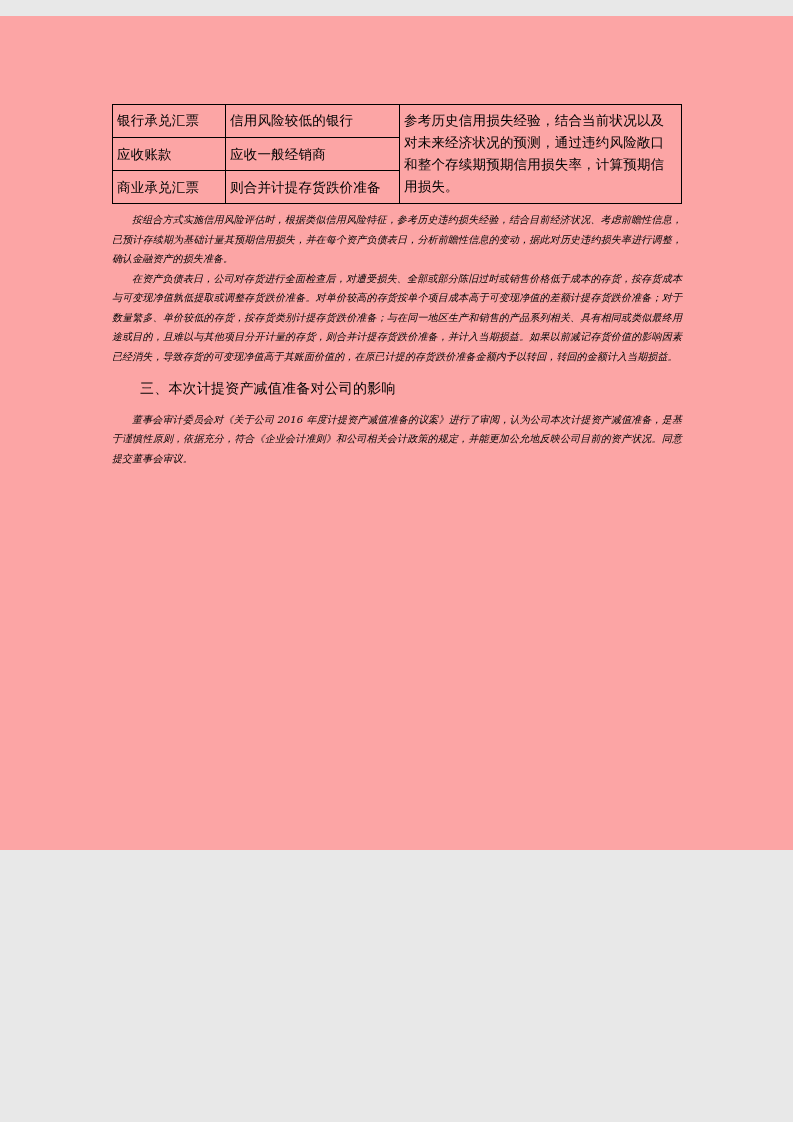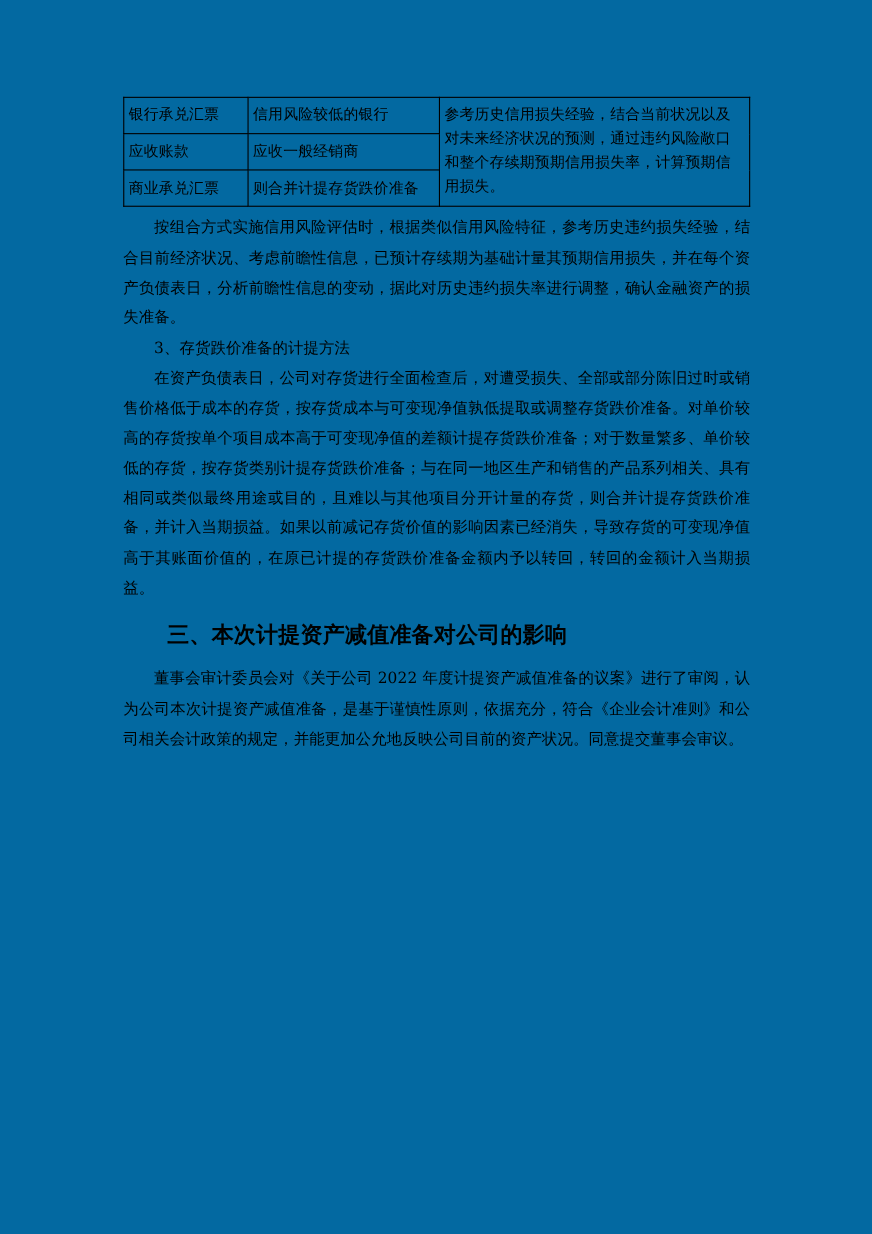--- a/index.html
+++ b/index.html
@@ -3,23 +3,23 @@
 <meta charset="utf-8">
 <style>
   html, body {
     margin: 0;
     padding: 0;
     background: #e8e8e8;
   }
   .page {
     position: relative;
     width: 793px;
-    height: 1122px;
-    background: #0369a1;
-    margin: 0 auto;
+    height: 834px;
+    background: #fca5a5;
+    margin: 16px auto;
     box-sizing: border-box;
     font-family: "DejaVu Serif", "Liberation Serif", serif;
     color: #000000;
     overflow: hidden;
   }
   .content {
     position: absolute;
     left: 112px;
     top: 88px;
     width: 570px;
@@ -38,34 +38,35 @@
     vertical-align: middle;
     letter-spacing: 0.2px;
   }
   table.risk-table td.c1 { width: 104px; }
   table.risk-table td.c2 { width: 165px; }
   table.risk-table td.c3 {
     vertical-align: middle;
     line-height: 1.62;
   }
   p.body {
-    font-size: 14px;
+    font-size: 10px;
     line-height: 1.95;
     margin: 0;
     text-align: justify;
     text-justify: inter-ideograph;
     text-indent: 2em;
     letter-spacing: 0.1px;
+    font-style: italic;
   }
   p.heading {
-    font-size: 20px;
+    font-size: 14px;
     line-height: 1.95;
     margin: 9px 0 0 0;
     text-indent: 2em;
-    font-weight: bold;
+    font-weight: normal;
     letter-spacing: 0.2px;
   }
   p.spaced-top {
     margin-top: 7px;
   }
 </style>
 </head>
 <body>
 
 <div class="page">
@@ -83,22 +84,21 @@
           <td class="c2">应收一般经销商</td>
         </tr>
         <tr>
           <td class="c1">商业承兑汇票</td>
           <td class="c2">则合并计提存货跌价准备</td>
         </tr>
       </tbody>
     </table>
 
     <p class="body">按组合方式实施信用风险评估时，根据类似信用风险特征，参考历史违约损失经验，结合目前经济状况、考虑前瞻性信息，已预计存续期为基础计量其预期信用损失，并在每个资产负债表日，分析前瞻性信息的变动，据此对历史违约损失率进行调整，确认金融资产的损失准备。</p>
-    <p class="body">3、存货跌价准备的计提方法</p>
     <p class="body">在资产负债表日，公司对存货进行全面检查后，对遭受损失、全部或部分陈旧过时或销售价格低于成本的存货，按存货成本与可变现净值孰低提取或调整存货跌价准备。对单价较高的存货按单个项目成本高于可变现净值的差额计提存货跌价准备；对于数量繁多、单价较低的存货，按存货类别计提存货跌价准备；与在同一地区生产和销售的产品系列相关、具有相同或类似最终用途或目的，且难以与其他项目分开计量的存货，则合并计提存货跌价准备，并计入当期损益。如果以前减记存货价值的影响因素已经消失，导致存货的可变现净值高于其账面价值的，在原已计提的存货跌价准备金额内予以转回，转回的金额计入当期损益。</p>
 
     <p class="heading">三、本次计提资产减值准备对公司的影响</p>
 
-    <p class="body spaced-top">董事会审计委员会对《关于公司 2022 年度计提资产减值准备的议案》进行了审阅，认为公司本次计提资产减值准备，是基于谨慎性原则，依据充分，符合《企业会计准则》和公司相关会计政策的规定，并能更加公允地反映公司目前的资产状况。同意提交董事会审议。</p>
+    <p class="body spaced-top">董事会审计委员会对《关于公司 2016 年度计提资产减值准备的议案》进行了审阅，认为公司本次计提资产减值准备，是基于谨慎性原则，依据充分，符合《企业会计准则》和公司相关会计政策的规定，并能更加公允地反映公司目前的资产状况。同意提交董事会审议。</p>
 
 
   </div>
 </div>
 
 </body></html>

